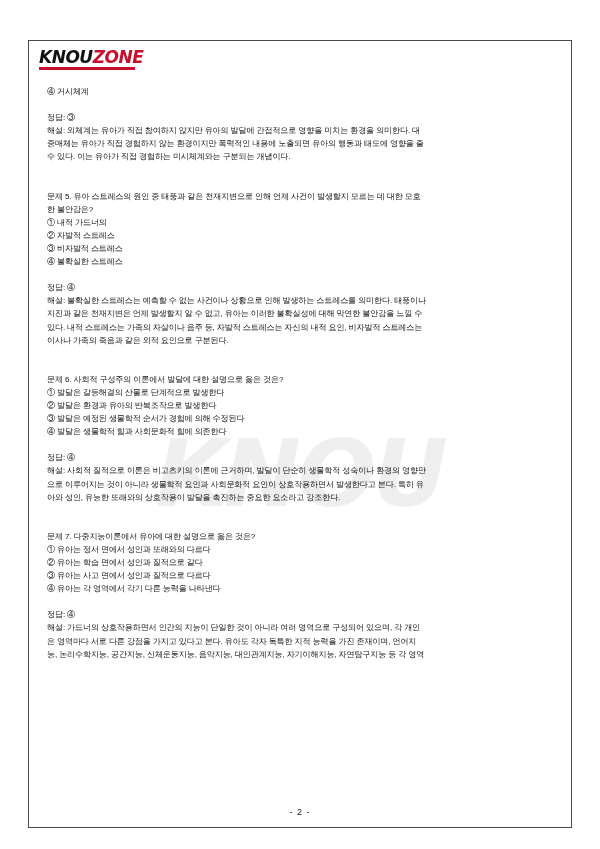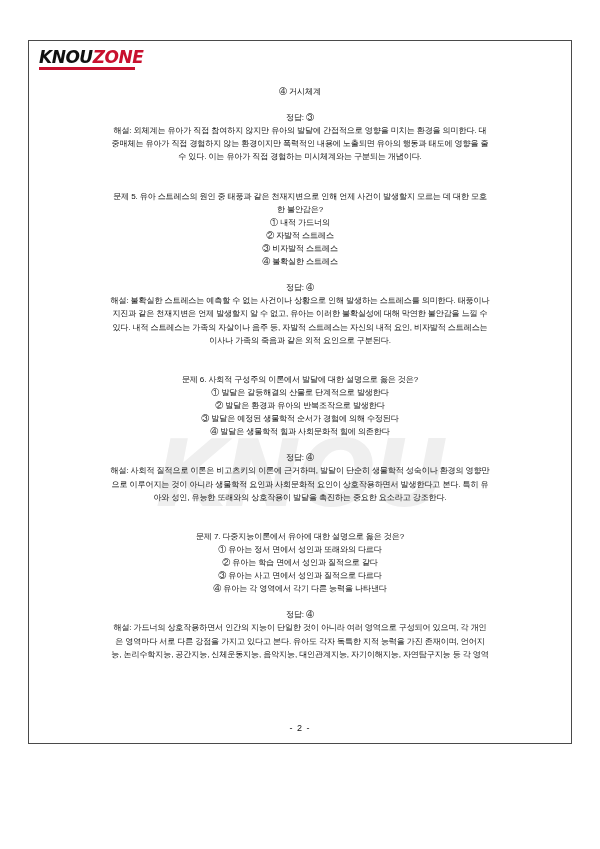--- a/index.html
+++ b/index.html
@@ -15,21 +15,21 @@
     width: 600px;
     height: 849px;
     background: #ffffff;
     overflow: hidden;
   }
   .sheet {
     position: absolute;
     left: 28px;
     top: 40px;
     width: 544px;
-    height: 704px;
+    height: 788px;
     border: 1px solid #4a4a4a;
     background: #ffffff;
     box-sizing: border-box;
     overflow: hidden;
   }
   .logo {
     position: absolute;
     left: 10px;
     top: 8px;
     font-family: "DejaVu Sans", sans-serif;
@@ -67,21 +67,20 @@
   .content {
     position: absolute;
     left: 18px;
     top: 44px;
     width: 506px;
     z-index: 2;
     font-size: 8.1px;
     line-height: 1.62;
     color: #111111;
     letter-spacing: -0.15px;
-    text-align: center;
   }
   .blk { margin-bottom: 0; }
   .blk p { margin: 0; }
   .gap { height: 13px; }
   .pagenum {
     position: absolute;
     left: 0;
     right: 0;
     bottom: 10px;
     text-align: center;

